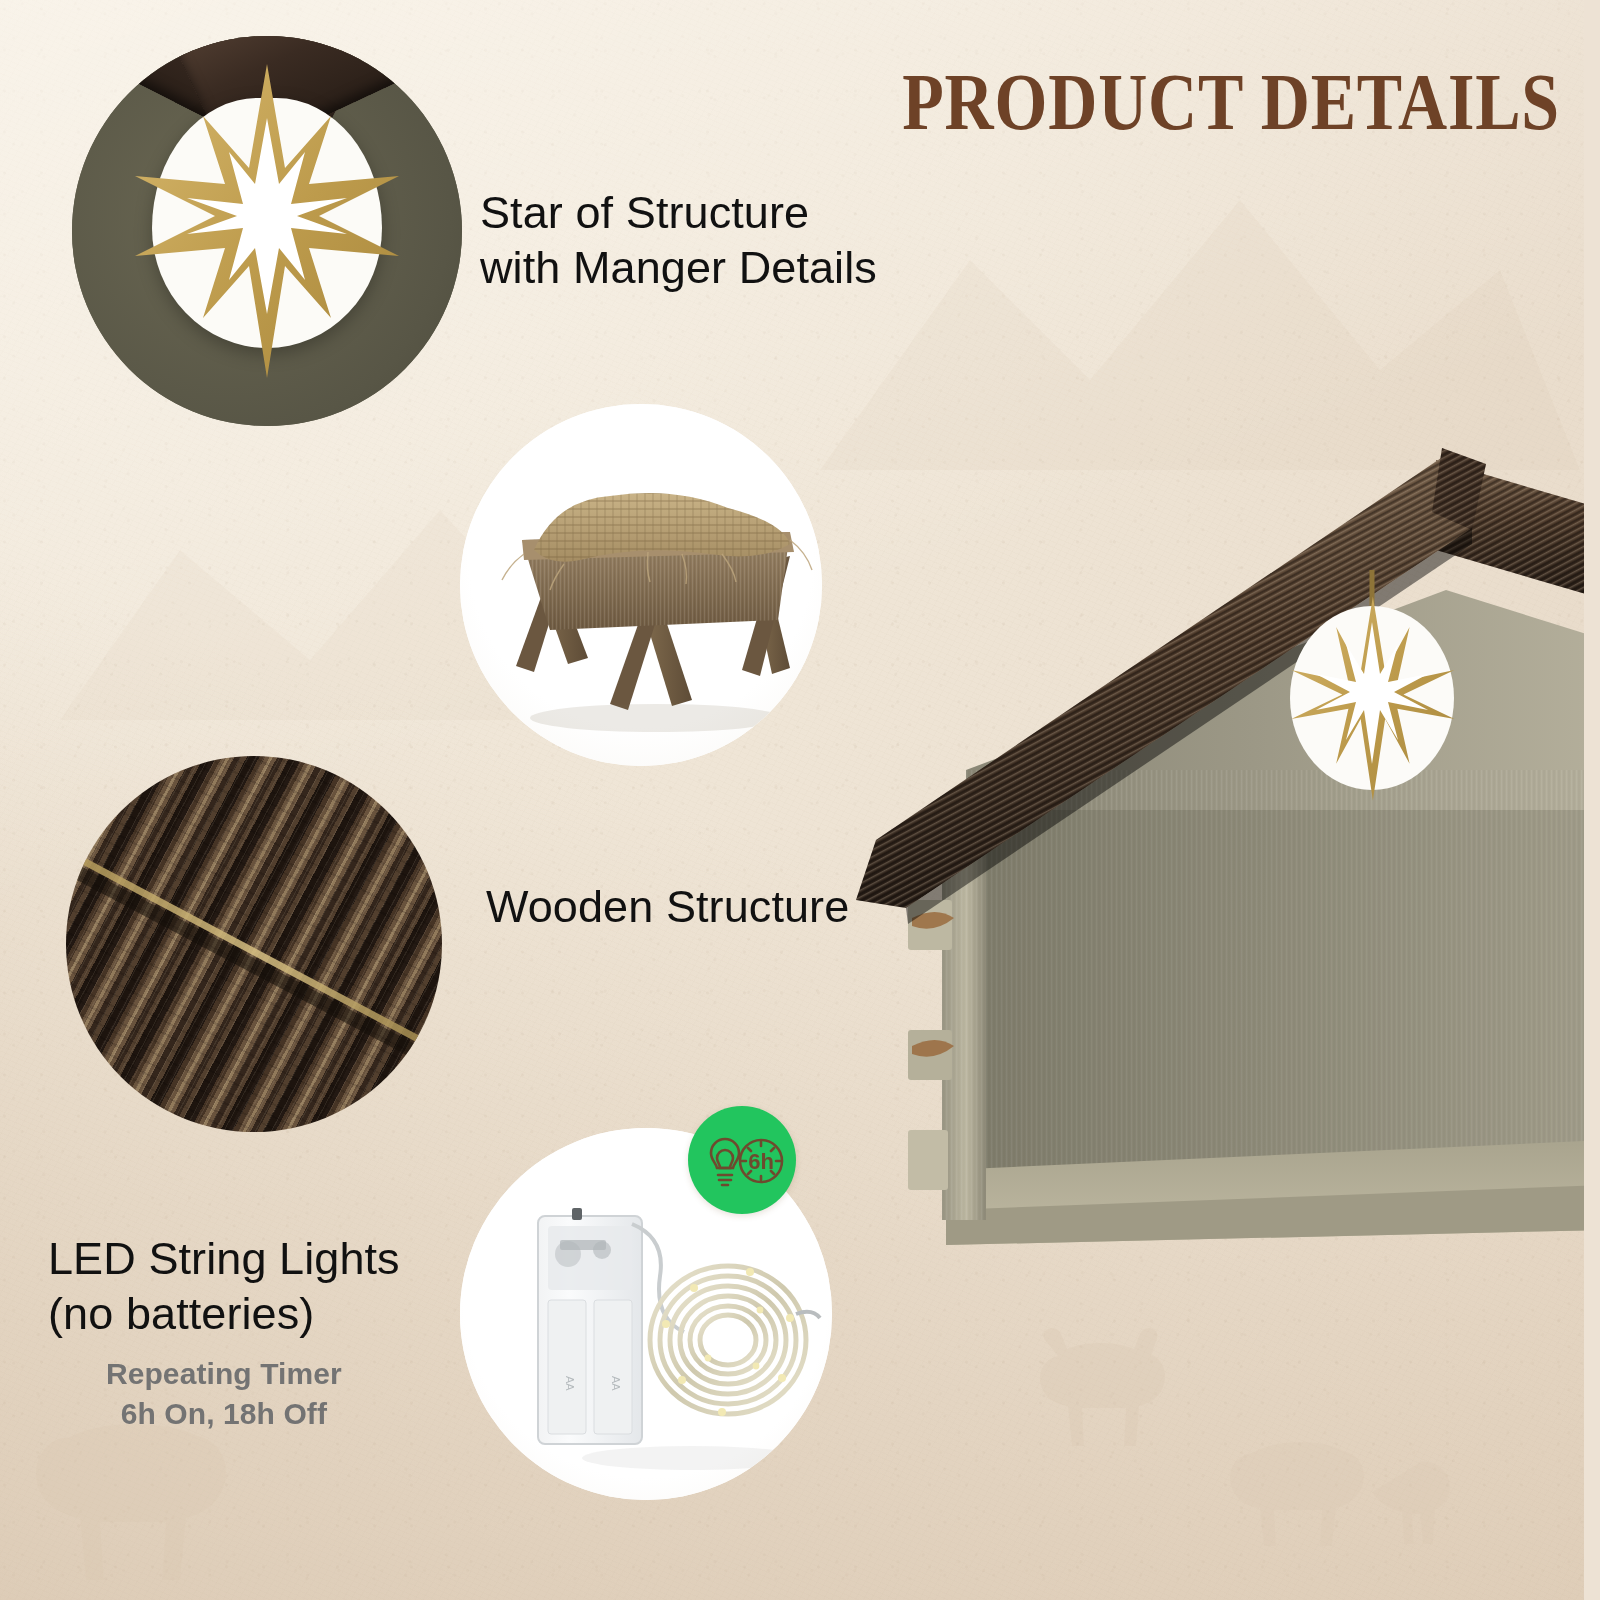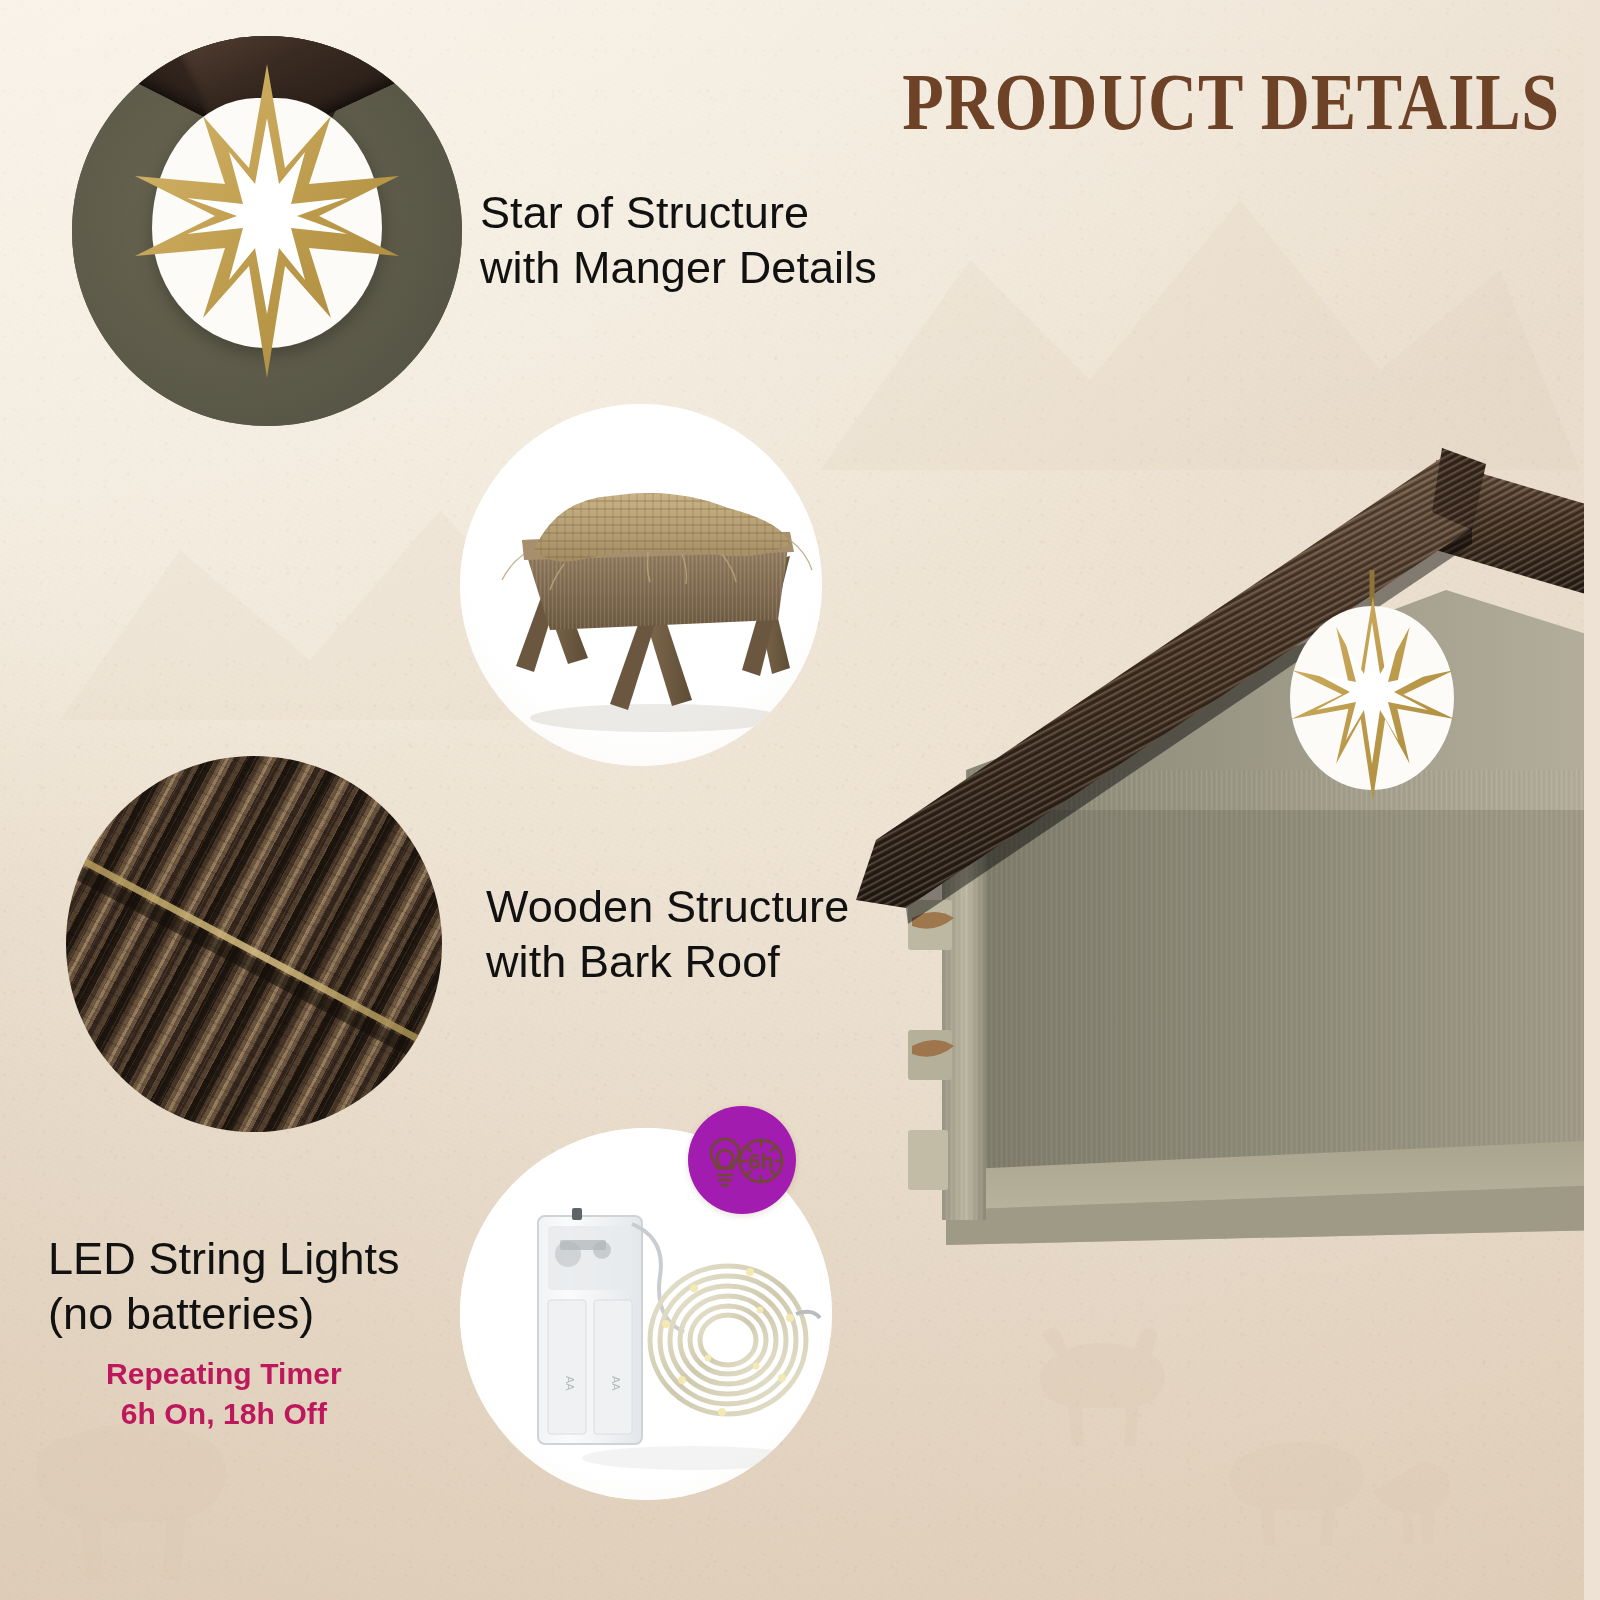--- a/index.html
+++ b/index.html
@@ -84,26 +84,26 @@
   .c4{left:460px;top:1128px;width:372px;height:372px;background:#FFFFFF;}
   .c4 .ph{position:absolute;inset:0;background:radial-gradient(circle at 50% 45%, #FFFFFF 66%, #F6F4F0 100%);}
 
   
   .lbl{position:absolute;color:#111111;font-size:45px;line-height:1.22;font-weight:400;
     letter-spacing:.002em;}
   .lbl-star{left:480px;top:186px;}
   .lbl-manger{left:144px;top:524px;}
   .lbl-wood{left:486px;top:880px;}
   .lbl-led{left:48px;top:1232px;}
-  .sub{color:#be185d;font-size:30px;line-height:1.22;font-weight:700;text-align:center;
+  .sub{color:#737373;font-size:30px;line-height:1.22;font-weight:700;text-align:center;
     margin-top:14px;}
 
   
   .badge{position:absolute;left:688px;top:1106px;width:108px;height:108px;border-radius:50%;
-    background:#a21caf;box-shadow:0 2px 6px rgba(120,90,50,.18);
+    background:#22c55e;box-shadow:0 2px 6px rgba(120,90,50,.18);
     display:flex;align-items:center;justify-content:center;}
 
   
   .product{position:absolute;left:846px;top:340px;width:760px;height:920px;}
 </style>
 </head>
 <body>
 
 <div id="stage">
 
@@ -367,21 +367,20 @@
   </div>
 
   <div class="lbl lbl-star">
     <div>Star of Structure</div>
     <div>with Manger Details</div>
   </div>
 
 
   <div class="lbl lbl-wood">
     <div>Wooden Structure</div>
-    <div>with Bark Roof</div>
   </div>
 
   <div class="lbl lbl-led">
     <div>LED String Lights</div>
     <div style="text-align:left;">(no batteries)</div>
     <div class="sub">Repeating Timer</div>
     <div class="sub" style="margin-top:4px;">6h On, 18h Off</div>
   </div>
 
 </div>

